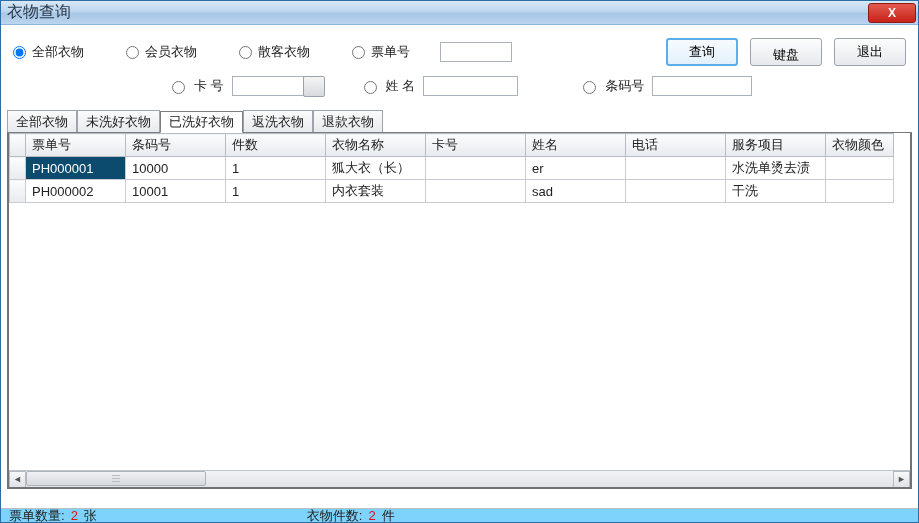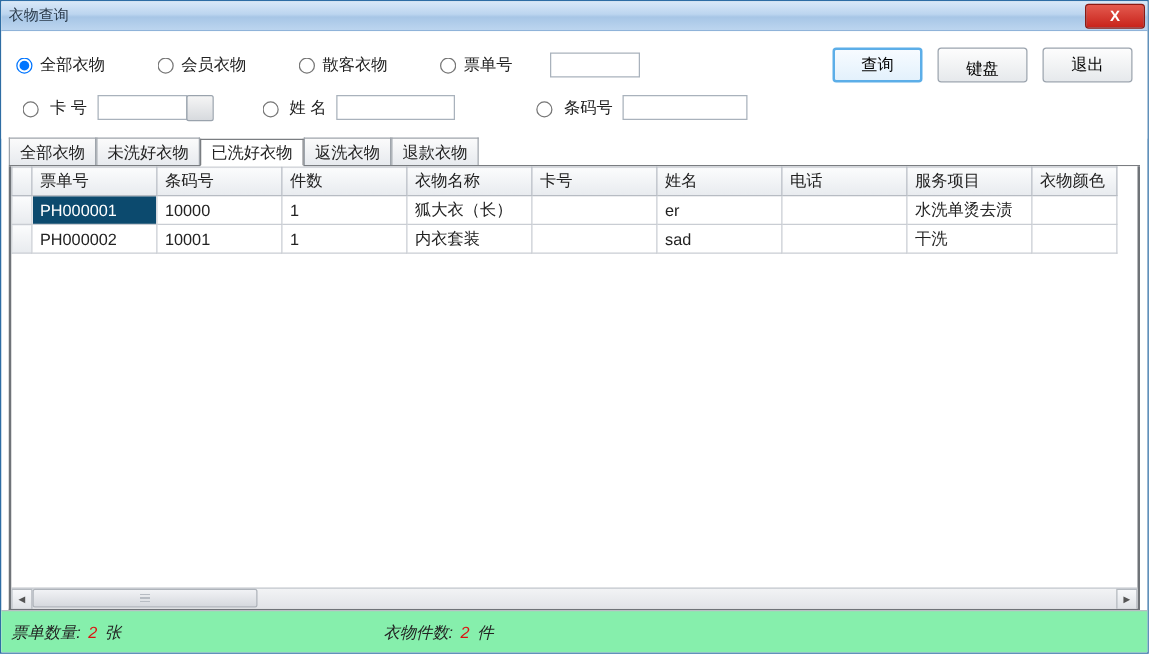--- a/index.html
+++ b/index.html
@@ -13,21 +13,21 @@
     position:relative; overflow:hidden;
   }
   
   .titlebar {
     height:24px;
     background:linear-gradient(#d9e8f8,#bcd5ef 45%,#a7c6e6 55%,#bcd5ef);
     border-bottom:1px solid #8fb3d9;
     display:flex; align-items:center; justify-content:space-between;
     padding-left:6px;
   }
-  .titlebar .title { font-size:12px; color:#2a3a4a; }
+  .titlebar .title { font-size:16px; color:#2a3a4a; }
   .close-btn {
     width:48px; height:20px; margin-right:2px;
     background:linear-gradient(#e35a4f,#c8221a);
     border:1px solid #8b1a12; border-radius:3px;
     color:#fff; font-weight:bold; font-size:12px;
     display:flex; align-items:center; justify-content:center;
     cursor:pointer;
   }
   
   .panel {
@@ -50,21 +50,21 @@
   .row1 .spacer { flex:1; }
   .btn {
     height:28px; min-width:72px; padding:12px 14px;
     background:linear-gradient(#fdfdfd,#e6e9ec);
     border:1px solid #9aa3ad; border-radius:3px;
     font-size:13px; cursor:pointer; display:flex; align-items:center; justify-content:center; gap:6px;
   }
   .btn.primary { border:2px solid #5caee8; background:linear-gradient(#f7fbff,#e3f1fc); }
   .btn + .btn { margin-left:12px;flex-direction:column; }
   .kb-icon { width:16px; height:12px; }
-  .row2 { gap:0; }
+  .row2 { gap:0;justify-content:center; }
   .row2 .group { display:flex; align-items:center; }
   .row2 .group .lbl { margin:0 8px 0 0; white-space:nowrap; }
   .row2 .group + .group { margin-left:34px; }
   .browse {
     width:22px; height:21px; margin-left:-1px;
     background:linear-gradient(#f5f5f5,#d7dade);
     border:1px solid #9aa3ad; border-radius:2px; cursor:pointer;
   }
   
   .tabs {
@@ -118,24 +118,24 @@
     background:linear-gradient(#f1f2f5,#d6d9de);
     border:1px solid #aeb3ba; border-radius:2px; cursor:pointer;
   }
   .hscroll .thumb::after{
     content:""; position:absolute; left:50%; top:3px; width:8px; height:9px;
     transform:translateX(-50%);
     background:repeating-linear-gradient(#b7bcc3 0 1px, transparent 1px 3px);
   }
   
   .status {
-    position:absolute; left:0; right:0; bottom:0; height:34px;
+    position:absolute; left:0; right:0; bottom:0; height:14px;
     border-top:1px solid #b9bec4;
-    background:#86efac;
-    display:flex; align-items:center; padding:0 8px; font-size:13px;font-style:italic;
+    background:#7dd3fc;
+    display:flex; align-items:center; padding:0 8px; font-size:13px;
   }
   .status .seg { display:flex; align-items:center; gap:6px; }
   .status .red { color:#d11; }
   .status .seg2 { margin-left:210px; }
 </style>
 </head>
 <body>
 
 <div class="titlebar">
   <span class="title">衣物查询</span>

